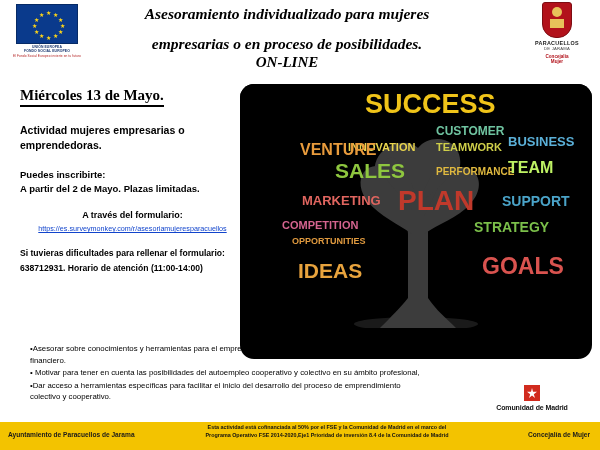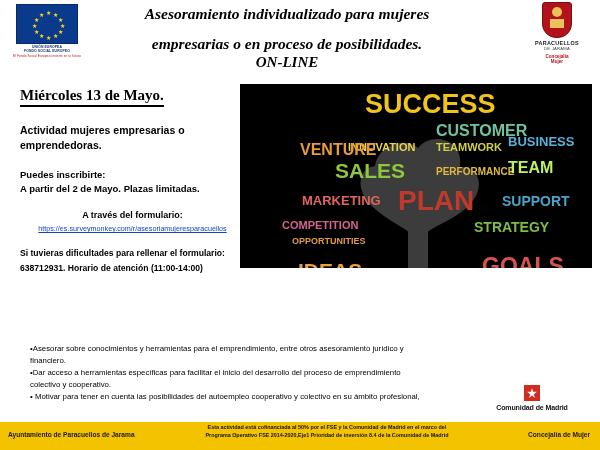--- a/index.html
+++ b/index.html
@@ -86,22 +86,22 @@
   .form-title{margin-top:16px;font-size:9px;font-weight:bold;color:#000;text-align:center;}
   .form-link{
     margin-top:4px;font-size:7.2px;color:#1144cc;text-decoration:underline;
     text-align:center;word-break:break-all;
   }
   .dif-line{margin-top:14px;font-size:8.6px;font-weight:bold;color:#000;line-height:13px;}
   .phone-line{margin-top:3px;font-size:8.6px;font-weight:bold;color:#000;}
 
   
   .tree-box{
-    position:absolute;left:240px;top:84px;width:352px;height:184px;
-    background:#000;overflow:hidden;
+    position:absolute;left:240px;top:84px;width:352px;height:275px;
+    background:#000;overflow:hidden;border-radius:14px;
   }
   .tree-svg{position:absolute;left:0;top:0;}
   .wordart{
     position:absolute;font-weight:bold;white-space:nowrap;
     font-family:"Liberation Sans", sans-serif;
   }
 
   
   .bullets{
     position:absolute;left:30px;top:343px;width:400px;
@@ -202,41 +202,41 @@
         <path d="M172 120 C160 112 148 100 144 90 C140 80 146 72 154 74 C162 76 168 92 174 106 Z"></path>
         <path d="M184 116 C196 106 208 96 214 86 C220 76 214 68 206 72 C198 76 190 94 184 106 Z"></path>
       </g>
 
       <ellipse cx="176" cy="240" rx="62" ry="7" fill="#1a1a1a"></ellipse>
 
       <path d="M140 244 C152 232 160 224 168 214 L188 214 C196 226 206 234 216 244 Z" fill="#3c3c3c"></path>
     </svg>
   <span class="wordart" style="left: 125px; top: 6px; color: rgb(240, 196, 25); font-size: 27px; line-height: 28.35px;">SUCCESS</span>
       <span class="wordart" style="left: 108px; top: 58px; color: rgb(232, 212, 77); font-size: 11px; line-height: 11.55px;">INNOVATION</span>
-      <span class="wordart" style="left: 196px; top: 41px; color: rgb(111, 195, 160); font-size: 16px; line-height: 12.6px;">CUSTOMER</span>
+      <span class="wordart" style="left: 196px; top: 41px; color: rgb(111, 195, 160); font-size: 12px; line-height: 12.6px;">CUSTOMER</span>
       <span class="wordart" style="left: 60px; top: 58px; color: rgb(232, 155, 60); font-size: 16px; line-height: 16.8px;">VENTURE</span>
       <span class="wordart" style="left: 196px; top: 58px; color: rgb(207, 207, 74); font-size: 11px; line-height: 11.55px;">TEAMWORK</span>
       <span class="wordart" style="left: 268px; top: 51px; color: rgb(91, 176, 216); font-size: 13px; line-height: 13.65px;">BUSINESS</span>
       <span class="wordart" style="left: 95px; top: 76px; color: rgb(142, 198, 63); font-size: 21px; line-height: 22.05px;">SALES</span>
       <span class="wordart" style="left: 196px; top: 83px; color: rgb(224, 185, 63); font-size: 10px; line-height: 10.5px;">PERFORMANCE</span>
       <span class="wordart" style="left: 268px; top: 72px; color: #bef264; font-size: 16px; line-height: 24.15px;">TEAM</span>
       <span class="wordart" style="left: 42px; top: 110px; color: rgb(224, 101, 95); font-size: 13px; line-height: 13.65px; padding-left: 20px;">MARKETING</span>
       <span class="wordart" style="left: 158px; top: 102px; color: rgb(192, 57, 43); font-size: 28px; line-height: 29.4px;">PLAN</span>
       <span class="wordart" style="left: 262px; top: 110px; color: rgb(74, 163, 200); font-size: 14px; line-height: 14.7px;">SUPPORT</span>
       <span class="wordart" style="left: 42px; top: 136px; color: rgb(212, 100, 143); font-size: 11px; line-height: 11.55px;">COMPETITION</span>
       <span class="wordart" style="left: 234px; top: 136px; color: rgb(123, 191, 74); font-size: 14px; line-height: 14.7px;">STRATEGY</span>
       <span class="wordart" style="left: 52px; top: 153px; color: rgb(224, 154, 63); font-size: 9px; line-height: 9.45px;">OPPORTUNITIES</span>
       <span class="wordart" style="left: 58px; top: 176px; color: rgb(232, 163, 61); font-size: 21px; line-height: 22.05px;">IDEAS</span>
       <span class="wordart" style="left: 242px; top: 170px; color: rgb(217, 83, 79); font-size: 23px; line-height: 24.15px;">GOALS</span>
     </div>
 
   <div class="bullets">
     <div>•Asesorar sobre conocimientos y herramientas para el emprendimiento, entre otros asesoramiento jurídico y financiero.</div>
+    <div>• Motivar para tener en cuenta las posibilidades del autoempleo cooperativo y colectivo en su ámbito profesional,</div>
     <div>•Dar acceso a herramientas específicas para facilitar el inicio del desarrollo del proceso de emprendimiento colectivo y cooperativo.</div>
-    <div>• Motivar para tener en cuenta las posibilidades del autoempleo cooperativo y colectivo en su ámbito profesional,</div>
   </div>
 
   <div class="cm">
     <div class="cm-mark"></div>
     <div class="cm-text">Comunidad de Madrid</div>
   </div>
 
   <div class="footer">
     <div class="footer-left">Ayuntamiento  de Paracuellos de Jarama</div>
     <div class="footer-center">

